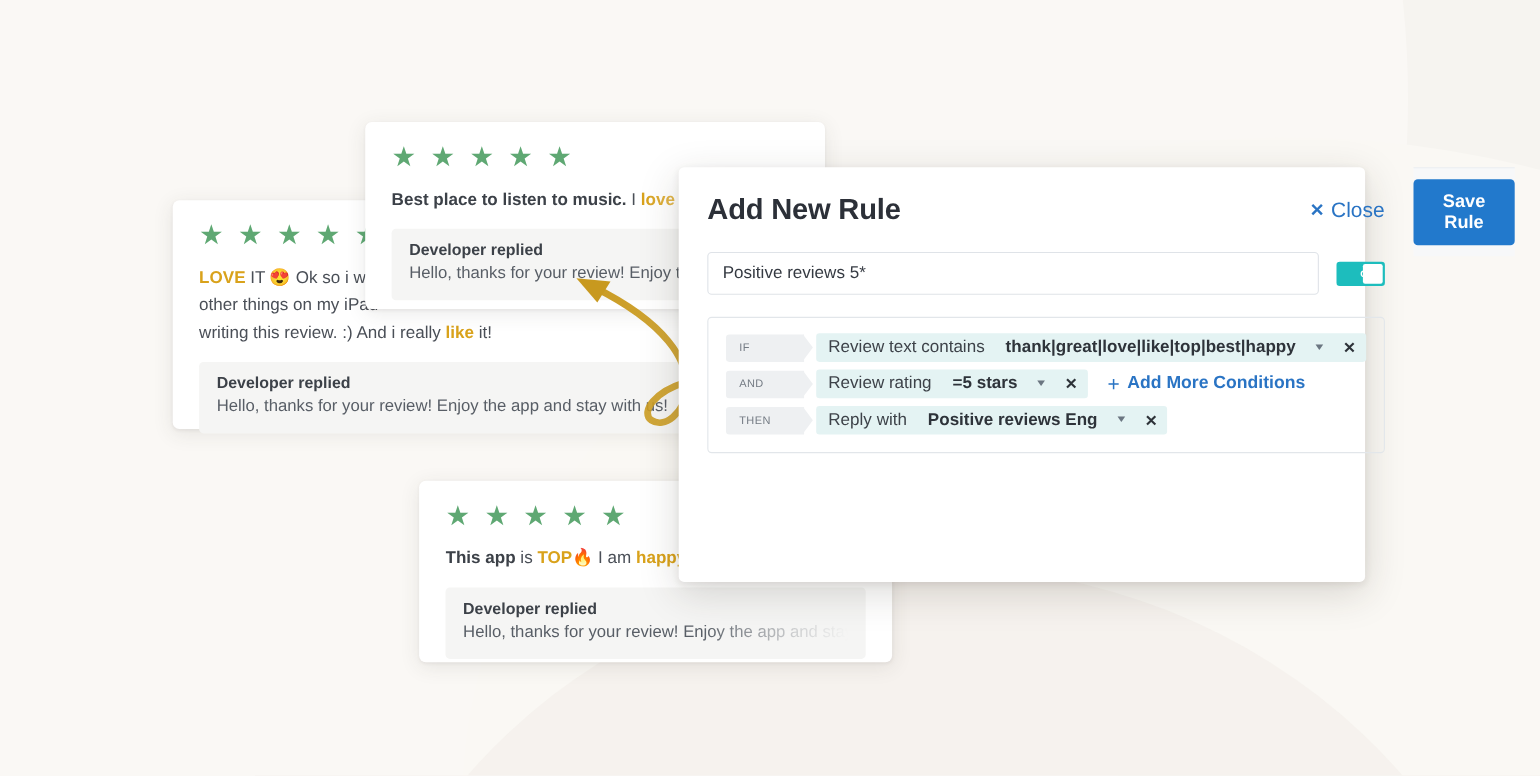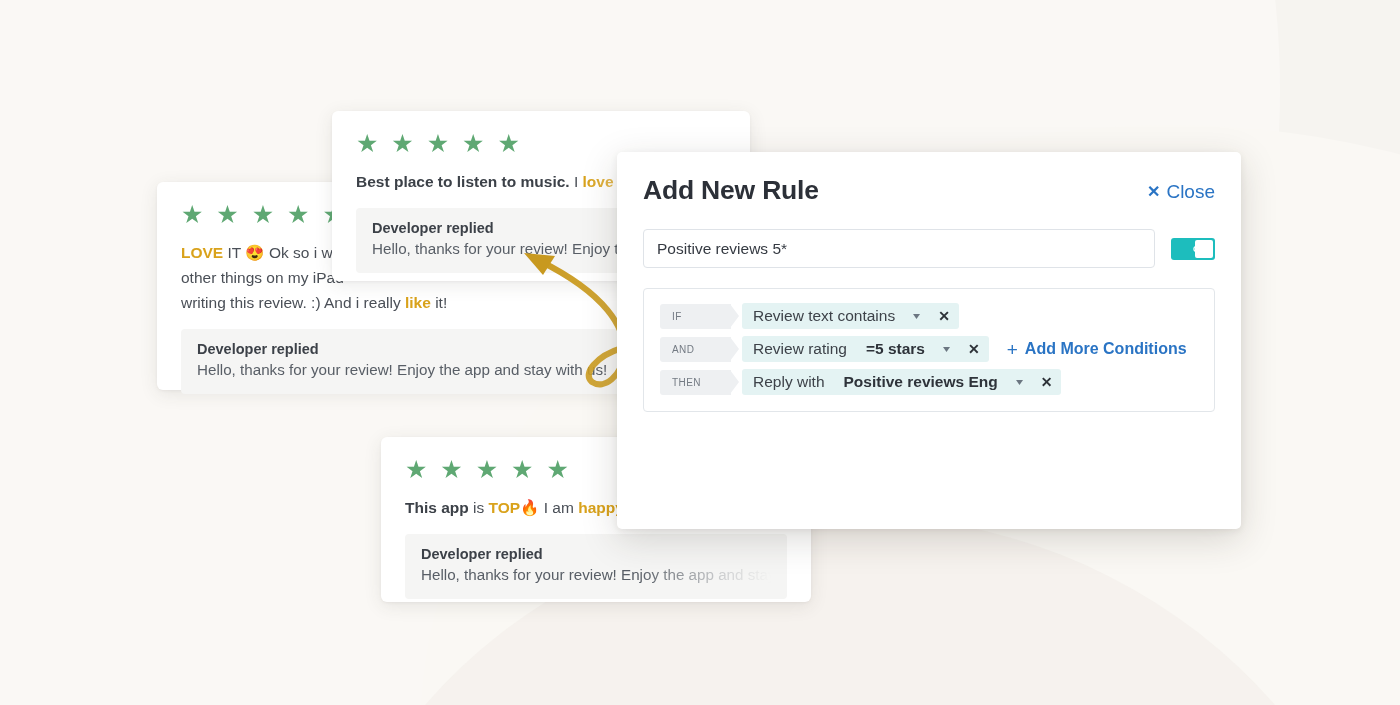--- a/index.html
+++ b/index.html
@@ -313,20 +313,21 @@
           <span class="toggle-knob"></span>
         </div>
       </div>
 
       <div class="conditions-box">
 
         <div class="cond-row">
           <div class="cond-tag">IF</div>
           <div class="cond-chip">
             <span>Review text contains</span>
+            <b>thank|great|love|like|top|best|happy</b>
             <span class="caret">▾</span>
             <span class="chip-x">✕</span>
           </div>
         </div>
 
         <div class="cond-row">
           <div class="cond-tag">AND</div>
           <div class="cond-chip">
             <span>Review rating</span>
             <b>=5 stars</b>
@@ -345,16 +346,19 @@
             <span>Reply with</span>
             <b>Positive reviews Eng</b>
             <span class="caret">▾</span>
             <span class="chip-x">✕</span>
           </div>
         </div>
 
       </div>
     </div>
 
+    <div class="modal-footer">
+      <button class="save-btn">Save Rule</button>
+    </div>
   </div>
 
 
 </div>
 
 </body></html>

